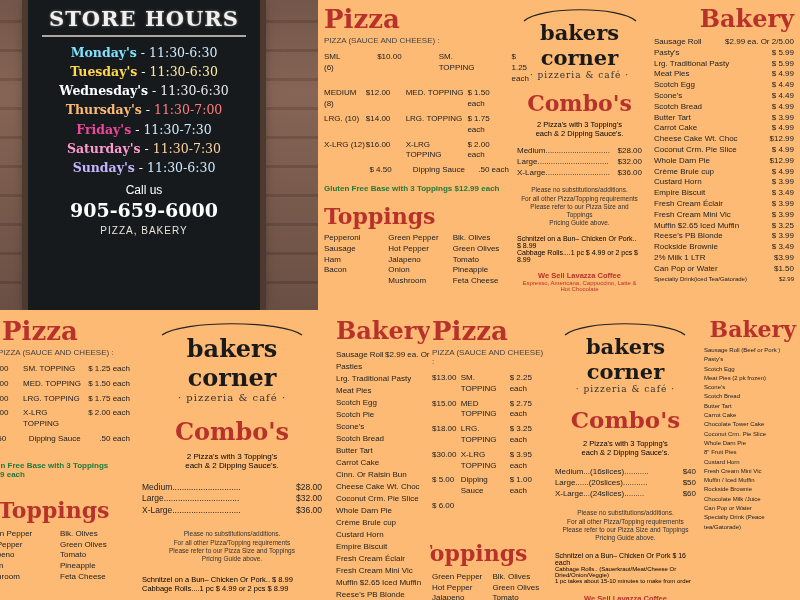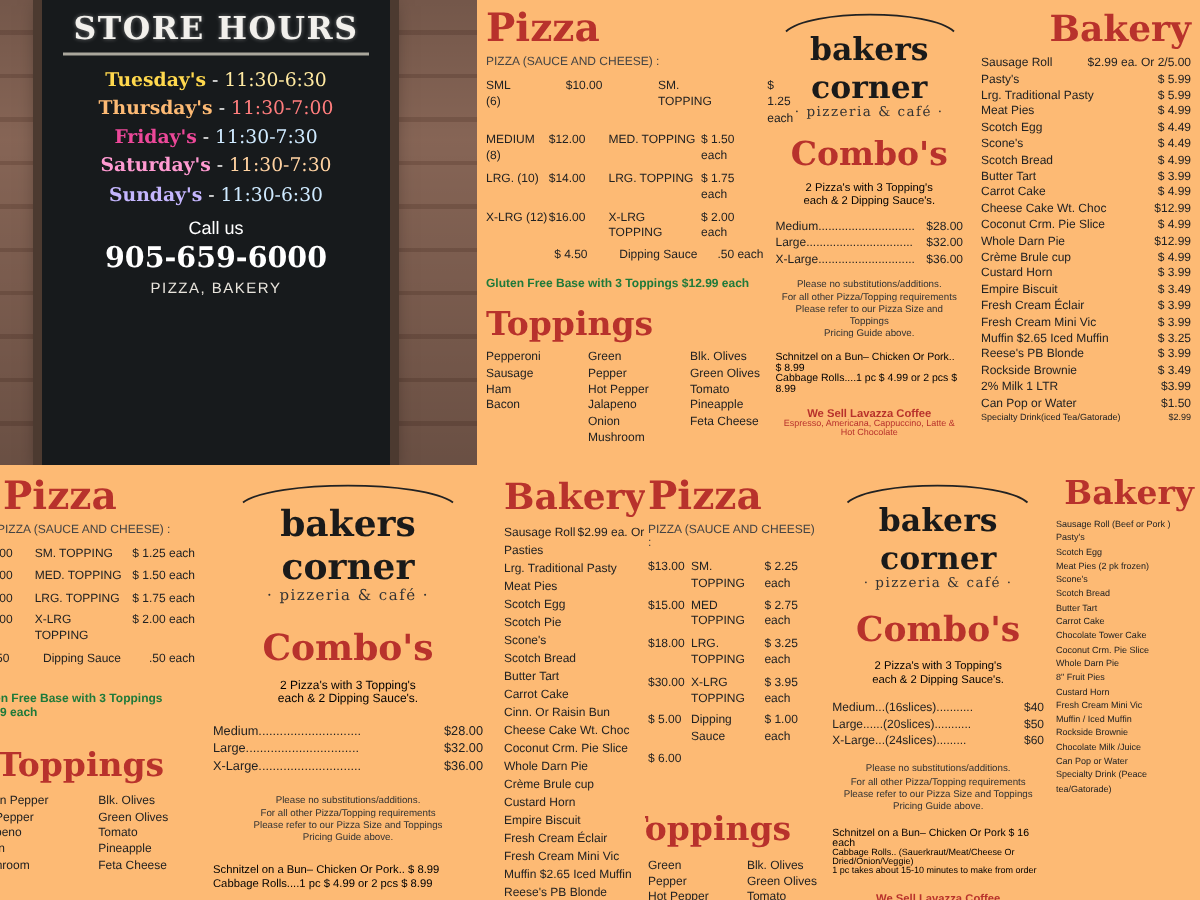--- a/index.html
+++ b/index.html
@@ -45,21 +45,21 @@
   .list .li{display:flex;justify-content:space-between;}
   .logo-wrap{text-align:center;}
   .logo-name{font-family:"DejaVu Serif",serif;font-weight:bold;color:#1a1a1a;}
   .logo-sub{font-family:"DejaVu Serif",serif;color:#333;letter-spacing:1px;}
   .logo-arc{height:16px;position:relative;}
   .logo-arc svg{display:block;margin:0 auto;}
   .red{color:#b8322c;}
   .green{color:#1f7a3a;}
   .center{text-align:center;}
   .note{font-size:6.5px;color:#333;line-height:1.25;text-align:center;}
-  .cols{display:flex;gap:19px;}
+  .cols{display:flex;gap:8px;}
   .cols .c{flex:1;}
   .pricecol{text-align:right;}
 
   
   #p_topmid{left:318px;top:0;width:330px;height:310px;}
   #p_topright{left:648px;top:0;width:152px;height:310px;}
   #p_botleft{left:0;top:310px;width:330px;height:290px;}
   #p_botmid{left:330px;top:310px;width:130px;height:290px;}
   #p_botmid2{left:430px;top:310px;width:270px;height:290px;}
   #p_botright{left:700px;top:310px;width:100px;height:290px;}
@@ -69,23 +69,33 @@
 <body>
 
 <div class="page">
 
   <div class="panel" id="photo">
     <div id="board">
       <div class="hdr">STORE HOURS</div>
       <div class="rule"></div>
       <div>
         <div class="row">
+          <span class="d" style="color:#7fe2ff">Monday's</span>
+          <span style="color:#e9f7ff"> - </span>
+          <span style="color:#cfeaff">11:30-6:30</span>
+        </div>
+        <div class="row">
           <span class="d" style="color:#ffd84d">Tuesday's</span>
           <span style="color:#fff"> - </span>
           <span style="color:#ffe9a1">11:30-6:30</span>
+        </div>
+        <div class="row">
+          <span class="d" style="color:#ffffff">Wednesday's</span>
+          <span style="color:#fff"> - </span>
+          <span style="color:#eaeaea">11:30-6:30</span>
         </div>
         <div class="row">
           <span class="d" style="color:#fdba74">Thursday's</span>
           <span style="color:#fff"> - </span>
           <span style="color:#ff7d7d">11:30-7:00</span>
         </div>
         <div class="row">
           <span class="d" style="color:#ec4899">Friday's</span>
           <span style="color:#fff"> - </span>
           <span style="color:#cfeaff">11:30-7:30</span>

